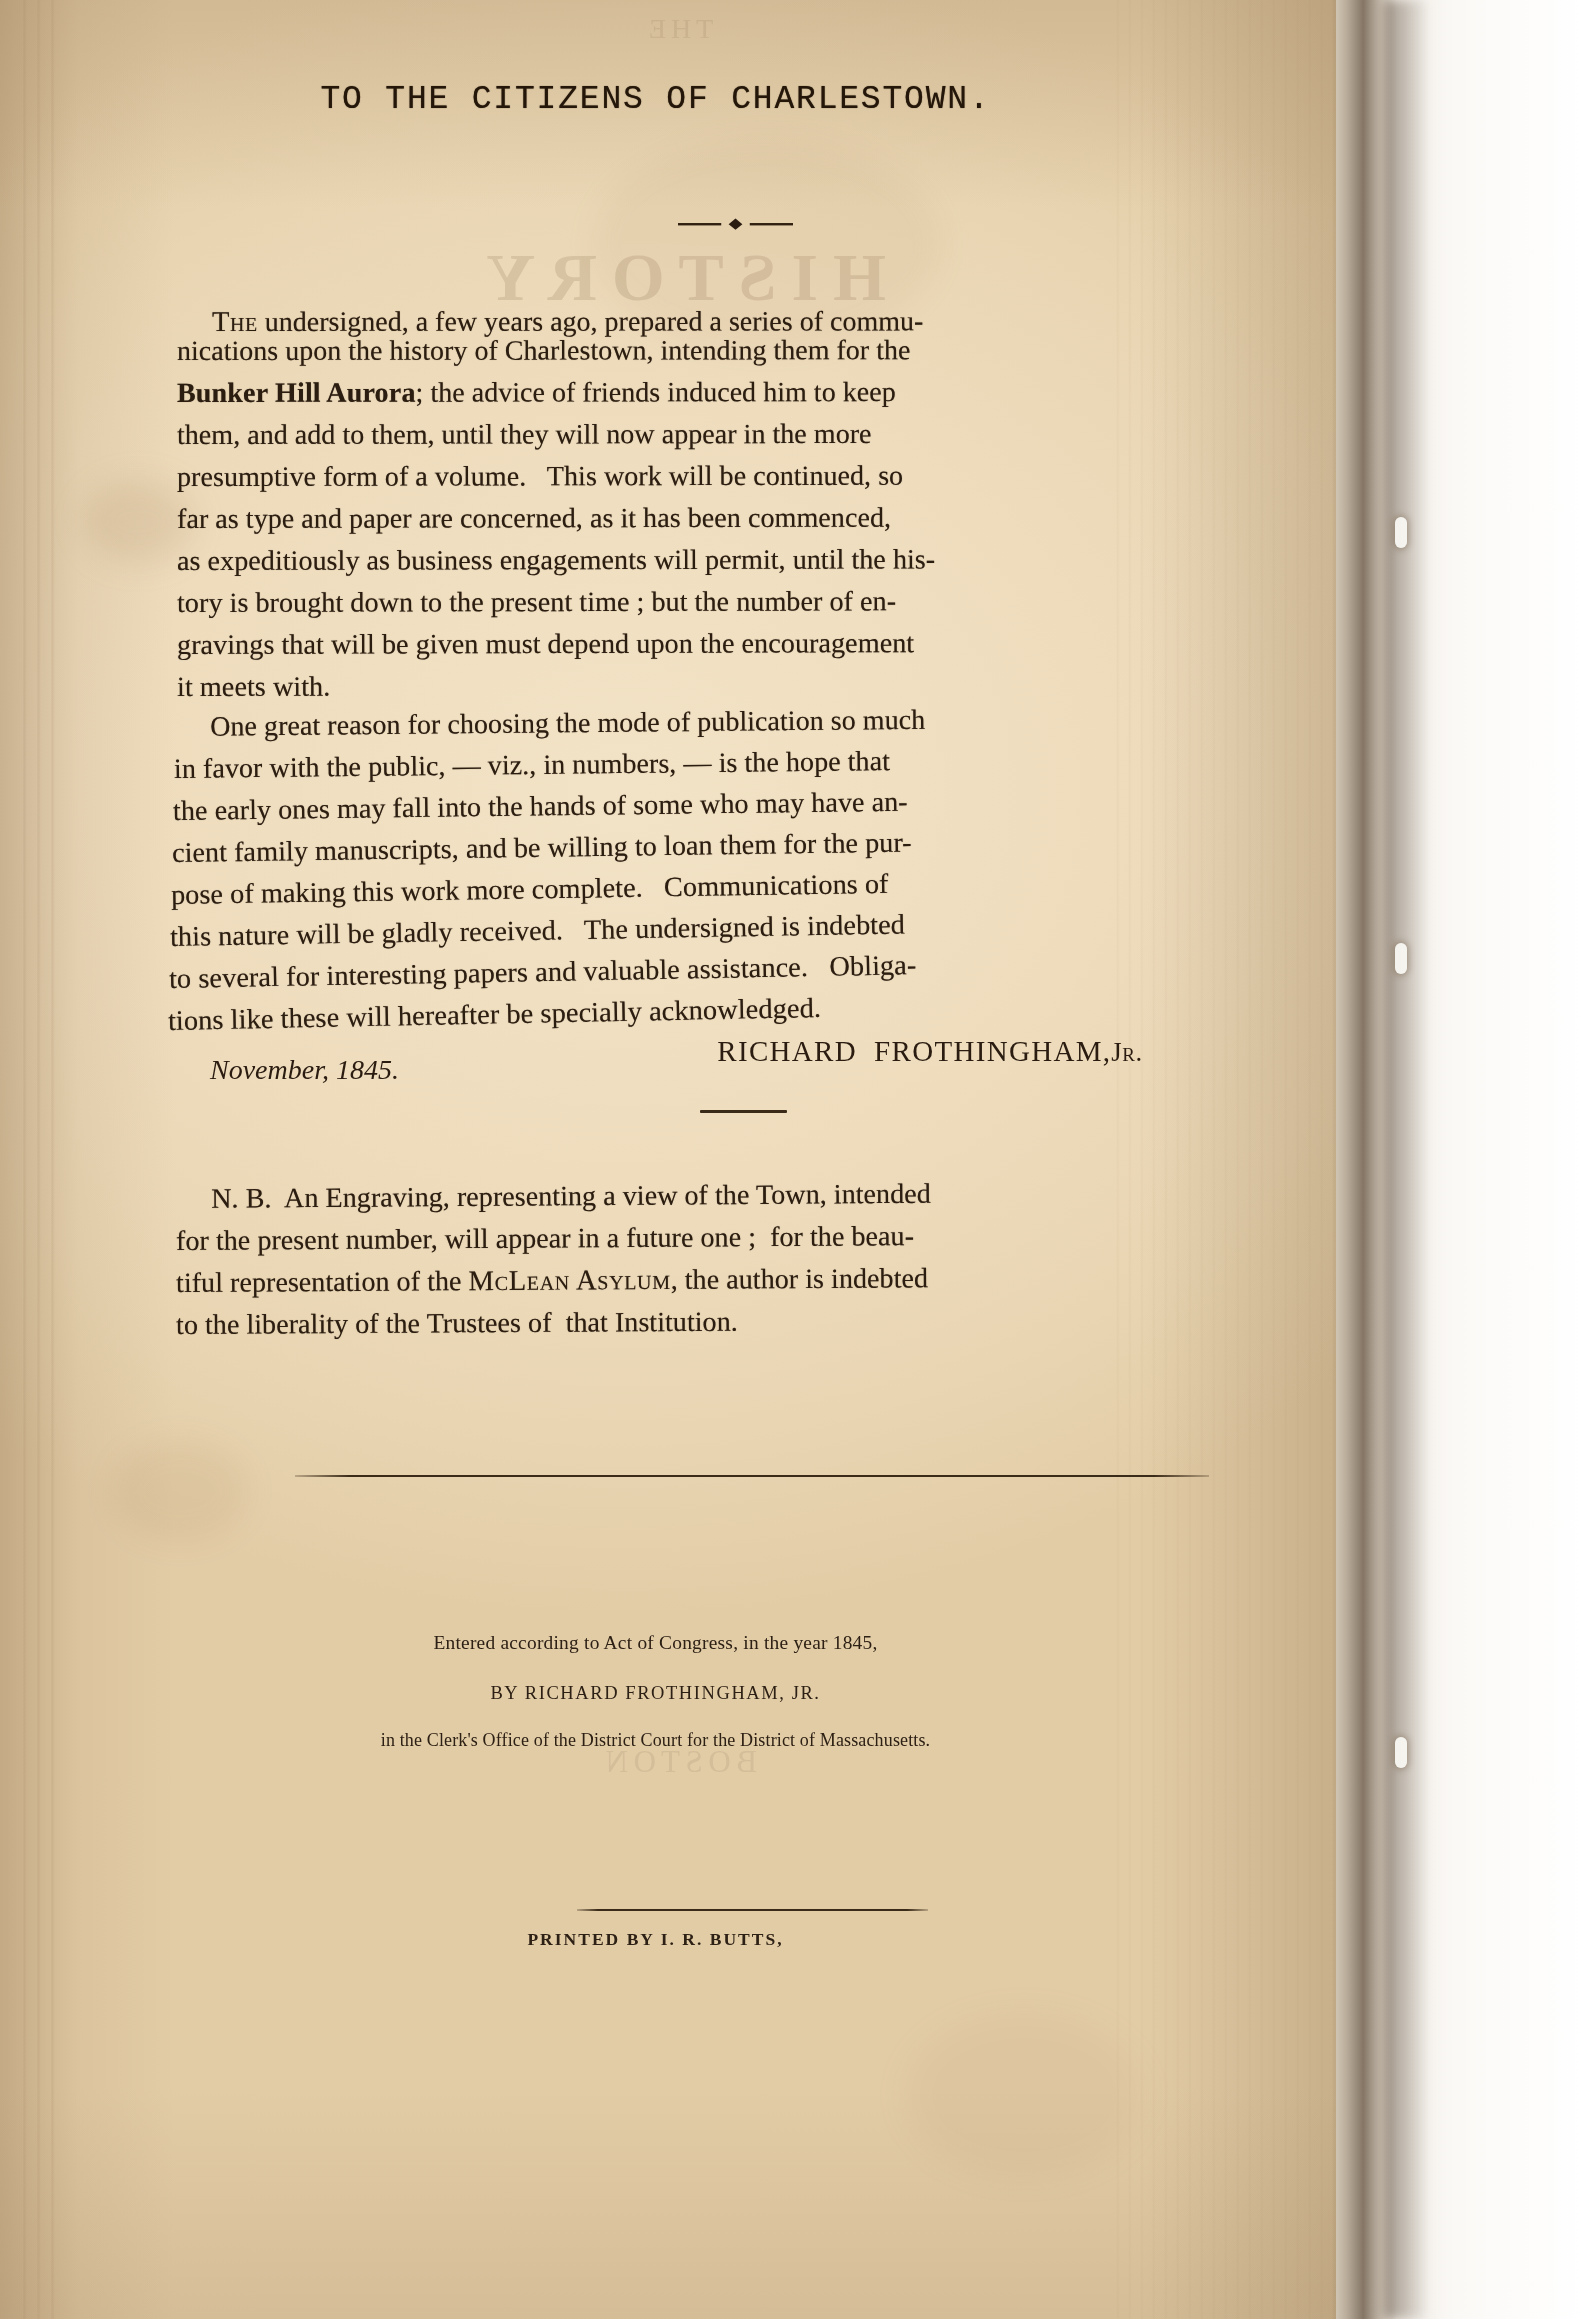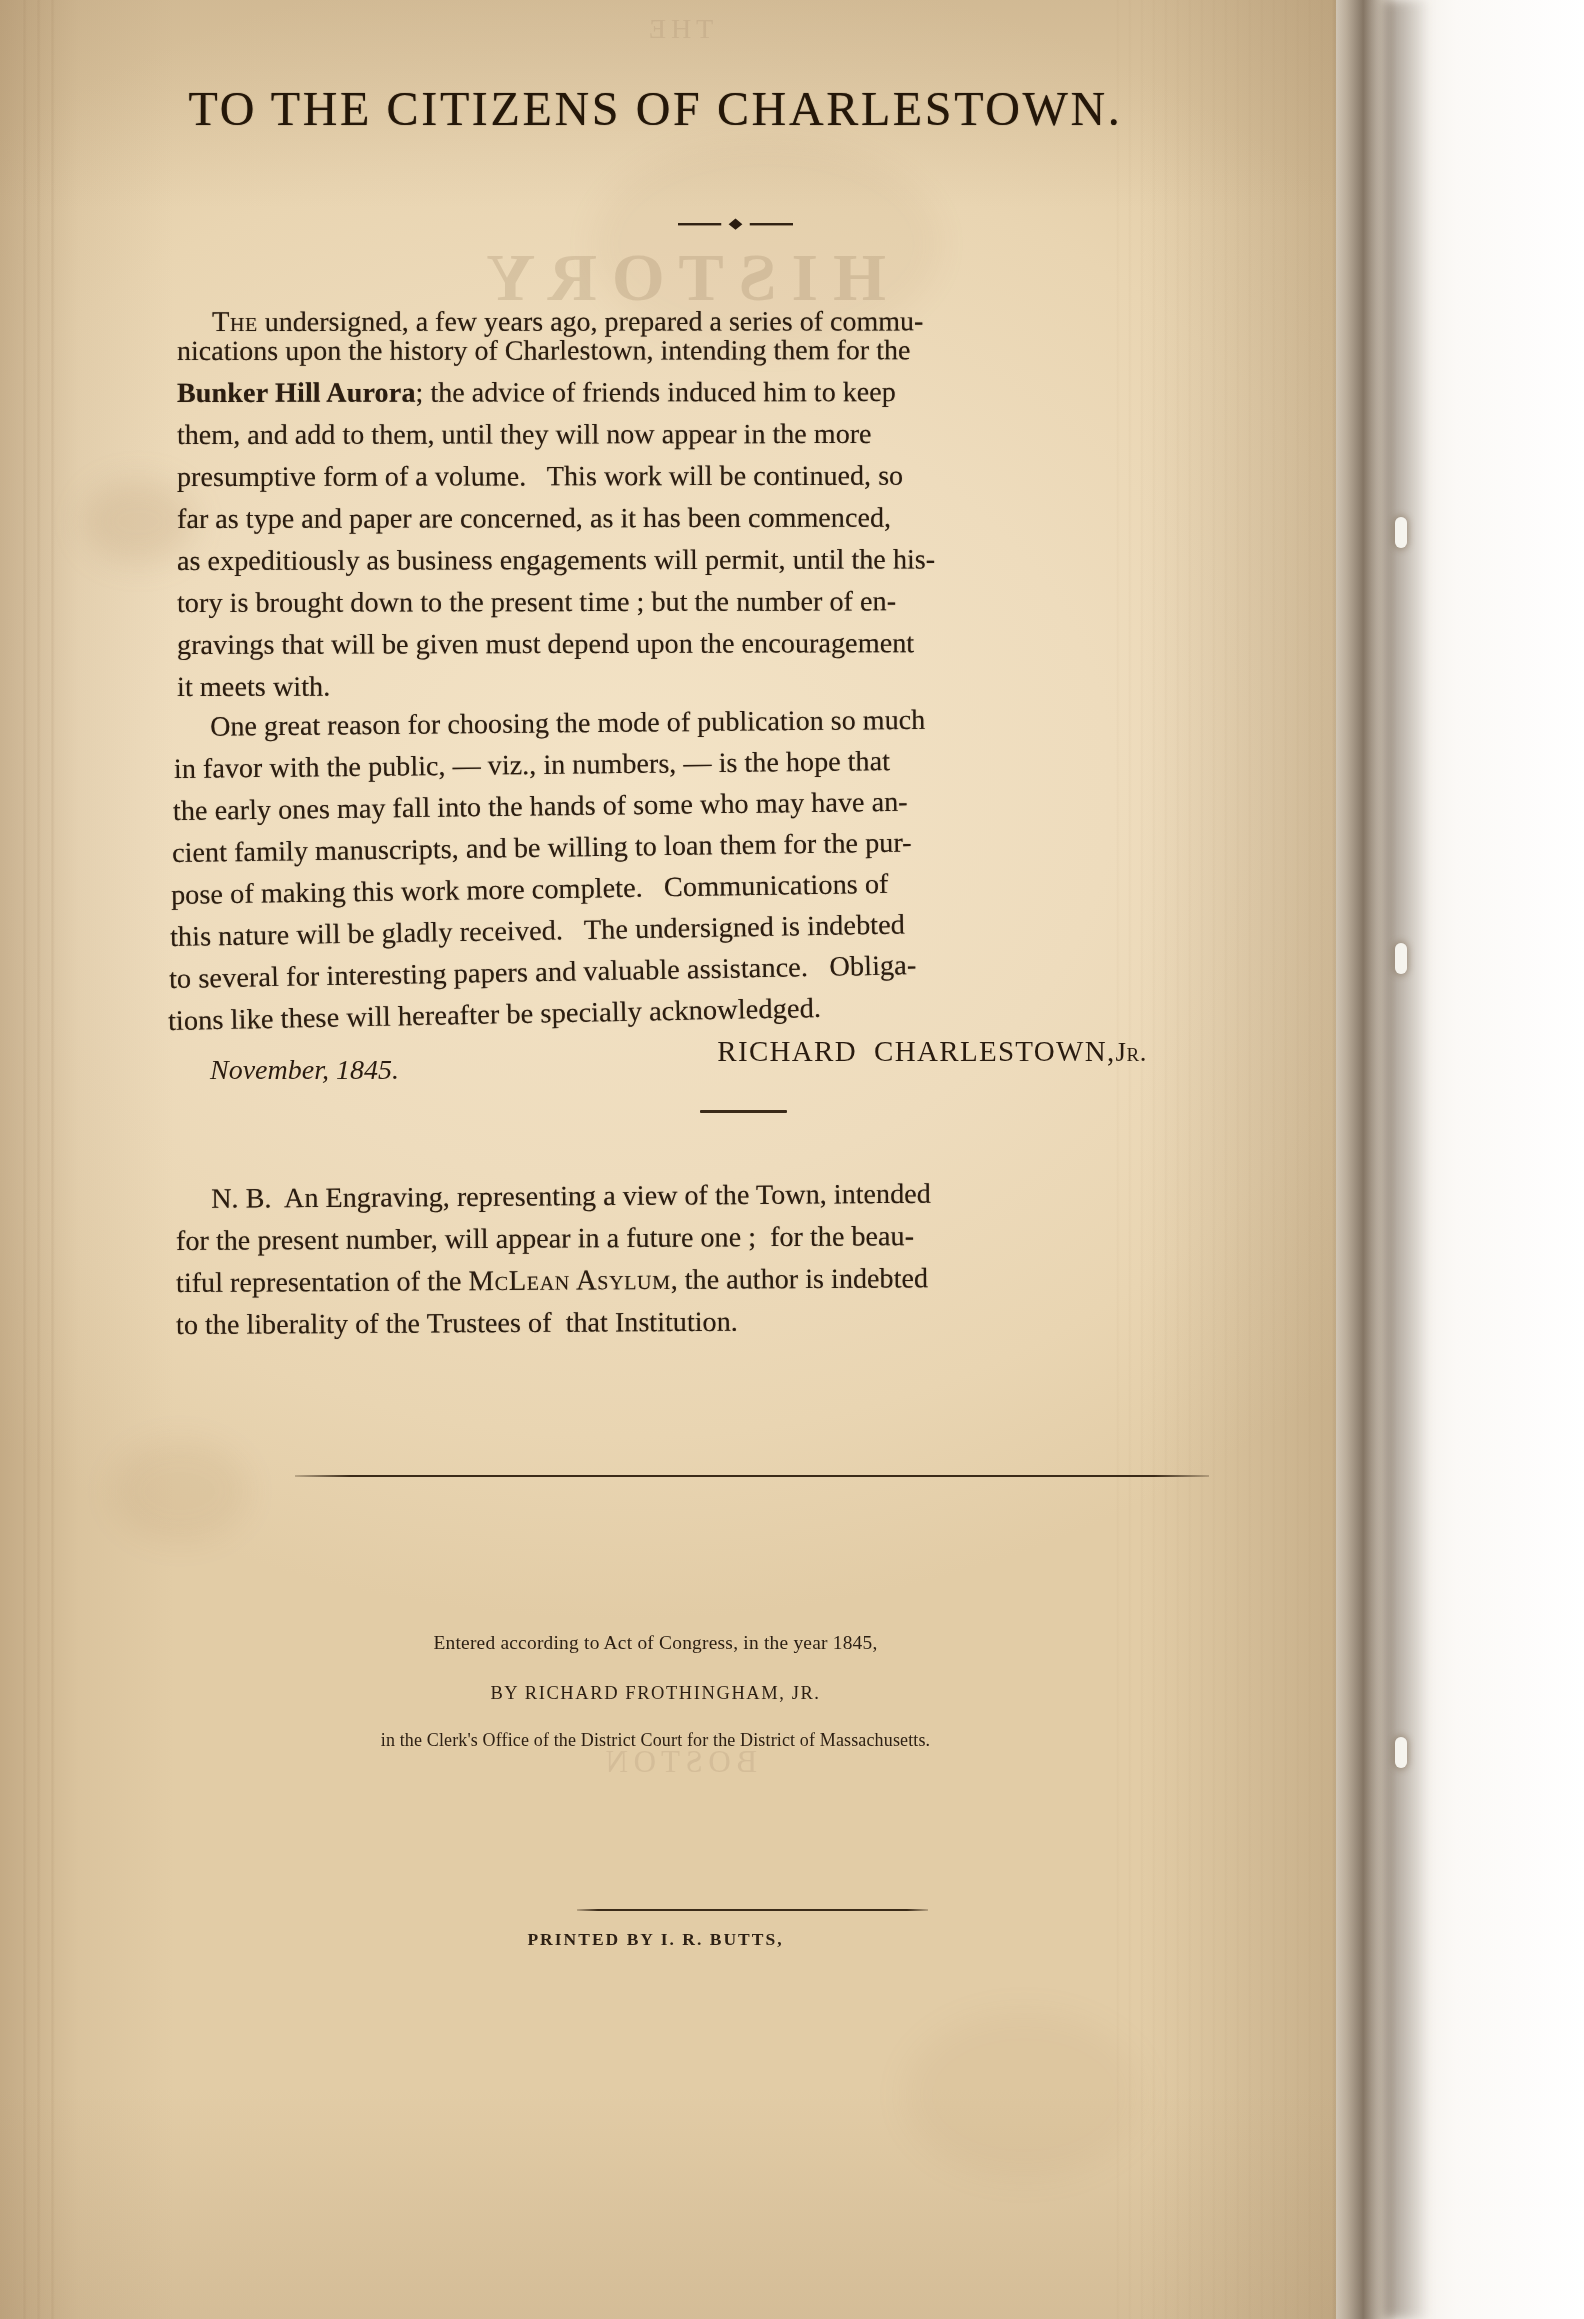--- a/index.html
+++ b/index.html
@@ -87,24 +87,25 @@
 
   
   .page{
     position:absolute;top:0;left:0;width:1357px;height:100%;
     color:#24190f;
   }
 
   .title{
     position:absolute;left:0;width:1311px;text-align:center;
     top:81px;
-    font-size:48px;letter-spacing:.055em;
+    font-size:33px;letter-spacing:.055em;
     color:#241709;
     font-weight:400;
     text-shadow:0 0 1px rgba(36,23,9,.75);
+    font-family:Liberation Mono, monospace;
   }
 
   .rule-diamond{
     position:absolute;top:218px;left:678px;width:115px;height:13px;
   }
   .sc{font-variant:small-caps;font-size:1.02em;letter-spacing:.02em;}
   .bk{font-weight:700;letter-spacing:.005em;}
 
   
   .ln{
@@ -195,21 +196,21 @@
         <div class="ln" style="top: 753px; left: 174px; transform: rotate(-0.635deg) scaleX(1.0062); font-size: 28px;">in favor with the public, — viz., in numbers, — is the hope that</div>
         <div class="ln" style="top: 795px; left: 173px; transform: rotate(-0.72deg) scaleX(1.0084); font-size: 28px;">the early ones may fall into the hands of some who may have an-</div>
         <div class="ln" style="top: 837px; left: 172px; transform: rotate(-0.805deg) scaleX(1.0106); font-size: 28px;">cient family manuscripts, and be willing to loan them for the pur-</div>
         <div class="ln" style="top: 879px; left: 171px; transform: rotate(-0.89deg) scaleX(1.0128); font-size: 28px;">pose of making this work more complete.   Communications of</div>
         <div class="ln" style="top: 921px; left: 170px; transform: rotate(-0.975deg) scaleX(1.015); font-size: 28px;">this nature will be gladly received.   The undersigned is indebted</div>
         <div class="ln" style="top: 963px; left: 169px; transform: rotate(-1.06deg) scaleX(1.0172); font-size: 28px;">to several for interesting papers and valuable assistance.   Obliga-</div>
         <div class="ln" style="top: 1005px; left: 168px; transform: rotate(-1.145deg) scaleX(1.0194); font-size: 28px;">tions like these will hereafter be specially acknowledged.</div>
       </div>
 
     <div class="sigline" style="left:666px;top:1002px;">
-      <span>RICHARD  CHARLESTOWN,</span><span class="sc" style="font-size:.92em;">Jr.</span>
+      <span>RICHARD  FROTHINGHAM,</span><span class="sc" style="font-size:.92em;">Jr.</span>
     </div>
     <div class="dateline" style="left:210px;top:1054px;">November, 1845.</div>
 
     <div class="shortrule" style="left:700px;top:1110px;width:87px;"></div>
 
     <div id="nb">
         <div class="ln" style="top: 1183px; left: 176px; transform: rotate(-0.4deg) scaleX(1.006); font-size: 28px;">     N. B.  An Engraving, representing a view of the Town, intended</div>
         <div class="ln" style="top: 1225px; left: 176px; transform: rotate(-0.38deg) scaleX(1.006); font-size: 28px;">for the present number, will appear in a future one ;  for the beau-</div>
         <div class="ln" style="top: 1267px; left: 176px; transform: rotate(-0.36deg) scaleX(1.006); font-size: 28px;">tiful representation of the <span class="sc">McLean Asylum</span>, the author is indebted</div>
         <div class="ln" style="top: 1309px; left: 176px; transform: rotate(-0.34deg) scaleX(1.006); font-size: 28px;">to the liberality of the Trustees of  that Institution.</div>

